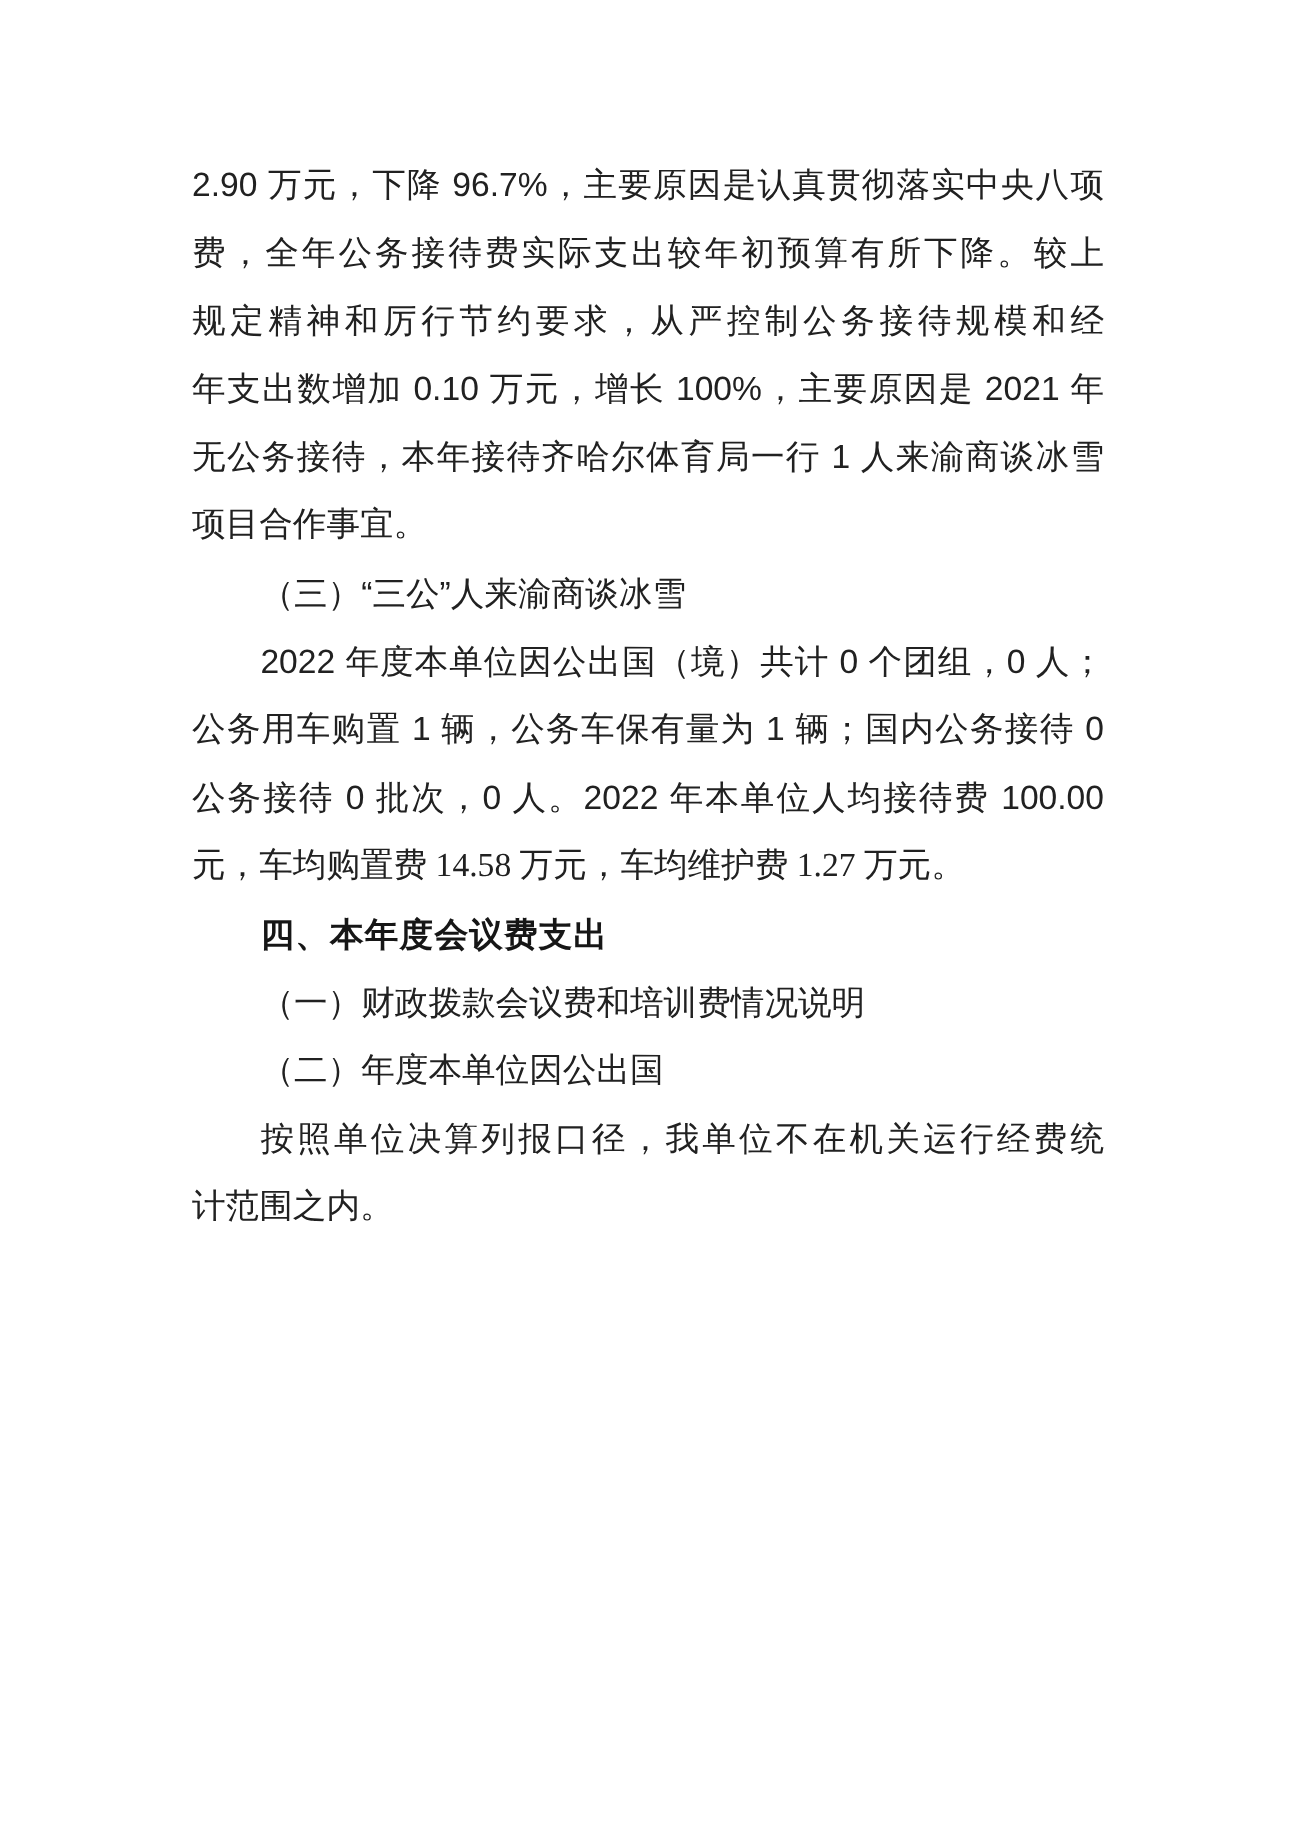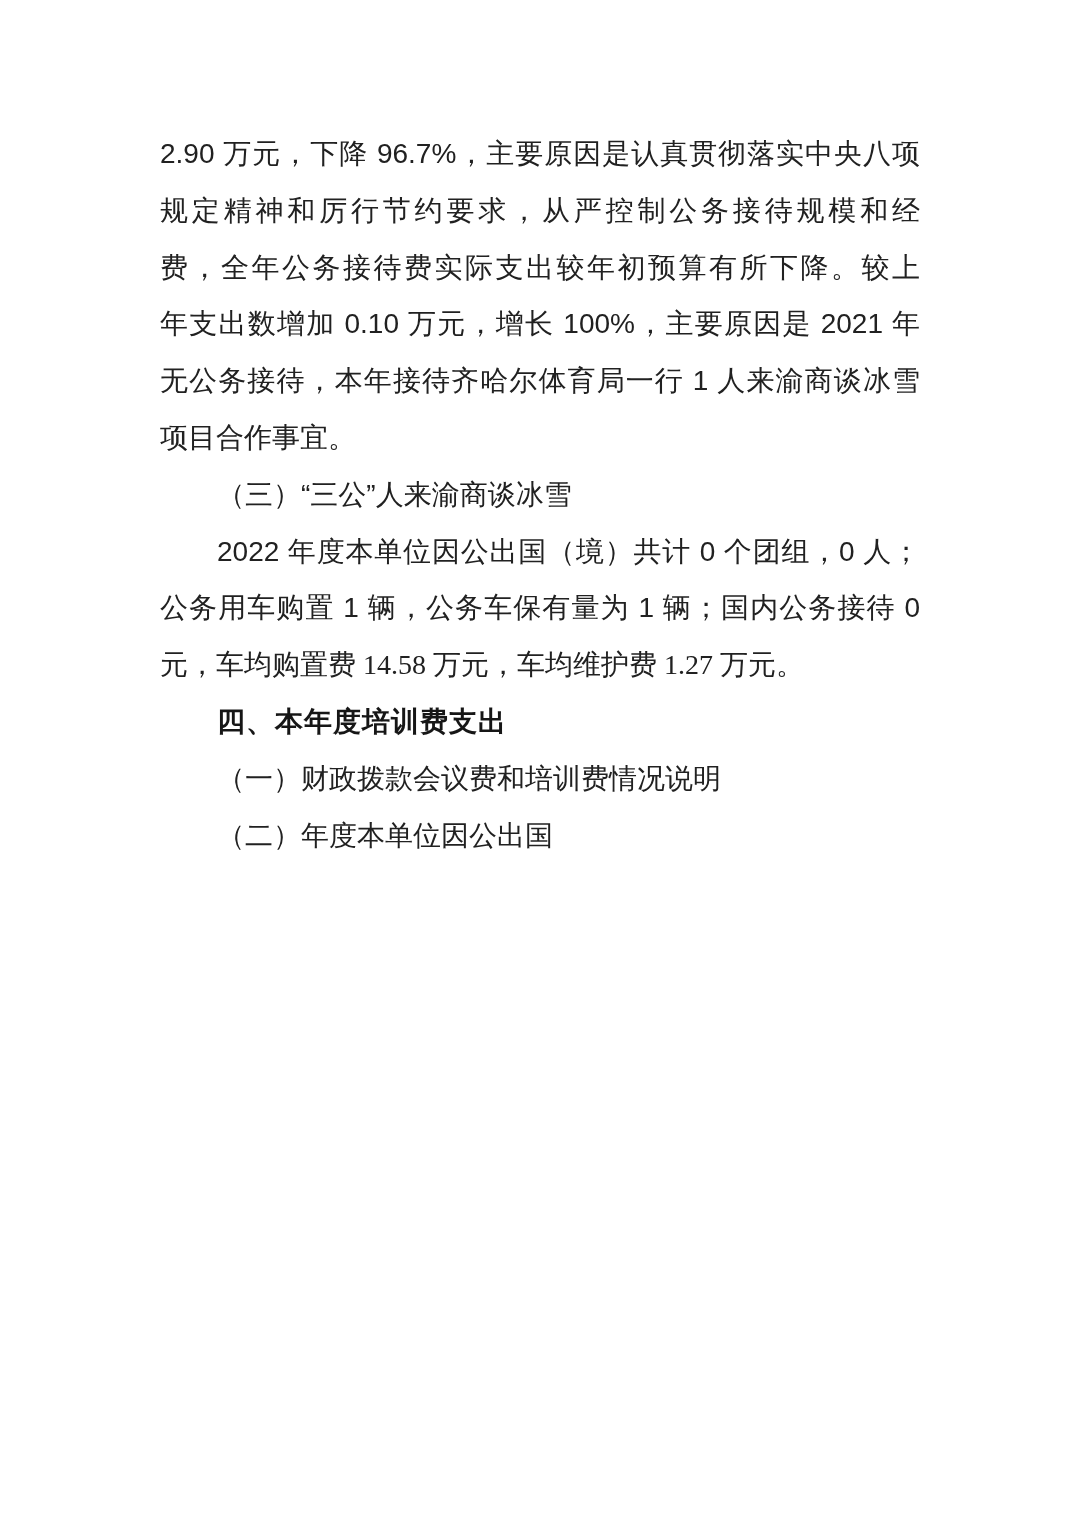--- a/index.html
+++ b/index.html
@@ -62,45 +62,50 @@
   }
 </style>
 </head>
 <body>
 
 <div class="page">
   <div class="content">
 
     <div>
       <div class="line just">2.90 万元，下降 96.7%，主要原因是认真贯彻落实中央八项</div>
+      <div class="line just">费，全年公务接待费实际支出较年初预算有所下降。较上</div>
       <div class="line just">规定精神和厉行节约要求，从严控制公务接待规模和经</div>
-      <div class="line just">费，全年公务接待费实际支出较年初预算有所下降。较上</div>
       <div class="line just">年支出数增加 0.10 万元，增长 100%，主要原因是 2021 年</div>
       <div class="line just">无公务接待，本年接待齐哈尔体育局一行 1 人来渝商谈冰雪</div>
       <div class="line lastline">项目合作事宜。</div>
     </div>
 
     <div>
       <div class="line h2 ind">（三）“三公”人来渝商谈冰雪</div>
     </div>
 
     <div>
       <div class="line just ind">2022 年度本单位因公出国（境）共计 0 个团组，0 人；</div>
       <div class="line just">公务用车购置 1 辆，公务车保有量为 1 辆；国内公务接待 0</div>
+      <div class="line just">公务接待 0 批次，0 人。2022 年本单位人均接待费 100.00</div>
       <div class="line lastline">元，车均购置费 14.58 万元，车均维护费 1.27 万元。</div>
     </div>
 
     <div>
-      <div class="line h1 ind">四、本年度培训费支出</div>
+      <div class="line h1 ind">四、本年度会议费支出</div>
     </div>
 
     <div>
       <div class="line h2 ind">（一）财政拨款会议费和培训费情况说明</div>
     </div>
 
 
     <div>
       <div class="line h2 ind">（二）年度本单位因公出国</div>
     </div>
 
+    <div>
+      <div class="line just ind">按照单位决算列报口径，我单位不在机关运行经费统</div>
+      <div class="line lastline">计范围之内。</div>
+    </div>
 
   </div>
 </div>
 
 </body></html>

